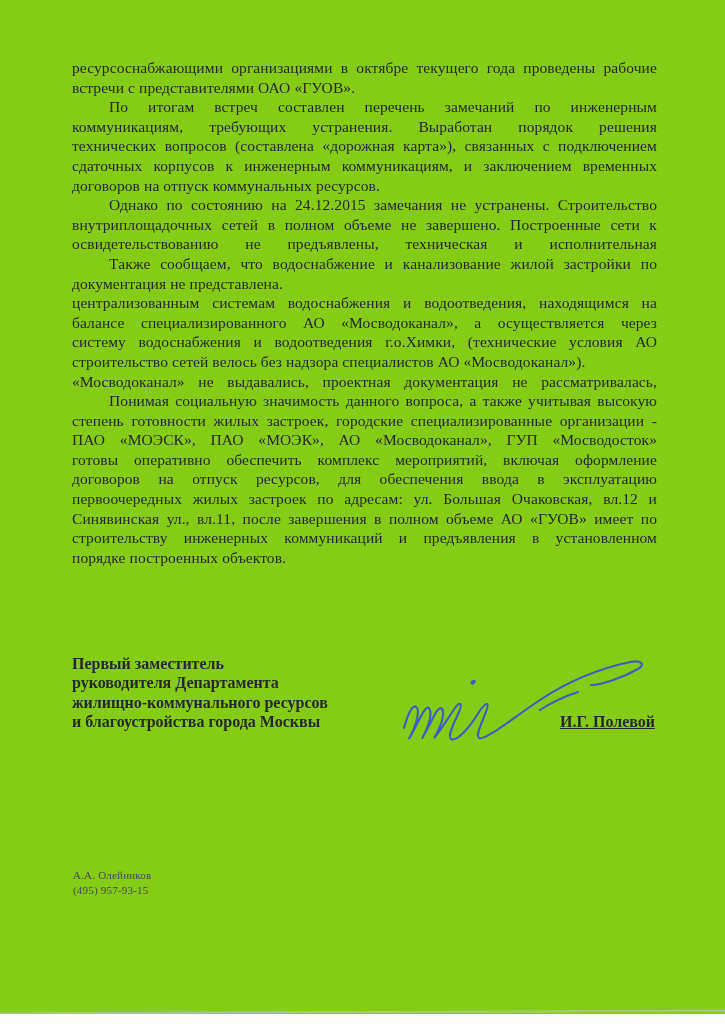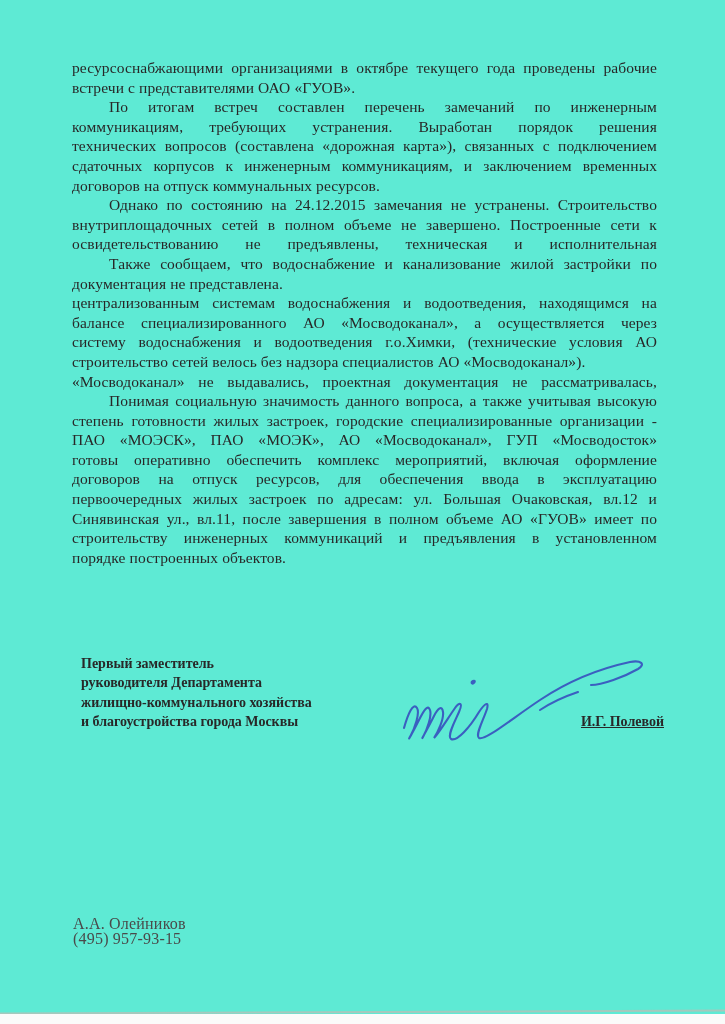--- a/index.html
+++ b/index.html
@@ -24,44 +24,44 @@
   }
   .line {
     text-align: justify;
     text-align-last: justify;
     white-space: normal;
   }
   .line.last { text-align-last: left; }
   .line.indent { text-indent: 37px; }
   .signoff {
     position: absolute;
-    left: 81px;
+    left: 72px;
     top: 654px;
     width: 585px;
     display: flex;
     align-items: flex-end;
     font-weight: bold;
-    font-size: 14px;
+    font-size: 16px;
     line-height: 19.4px;
   }
   .signoff-title { width: 330px; }
   .signoff-name { margin-left: auto; padding-right: 2px; text-decoration: underline; }
   .signature-svg {
     position: absolute;
     left: 398px;
     top: 644px;
     width: 258px;
     height: 106px;
     pointer-events: none;
   }
   .footer {
     position: absolute;
     left: 73px;
-    top: 916px;
-    font-size: 16px;
+    top: 868px;
+    font-size: 11px;
     line-height: 15px;
     color: #4a4a4a;
     letter-spacing: 0.2px;
   }
   .scan-edge-line {
     position: absolute;
     left: -4px;
     right: -4px;
     top: 1011px;
     height: 2px;
@@ -72,21 +72,21 @@
   .scan-edge-white {
     position: absolute;
     left: 0; right: 0; bottom: 0;
     height: 10px;
     background: #fbfbfa;
   }
 </style>
 </head>
 <body>
 
-<div class="page" style="background: #5eead4; color: rgb(40, 40, 40);">
+<div class="page" style="background: #84cc16; color: rgb(40, 40, 40);">
 
   <div class="letter-body">
       <div class="line">ресурсоснабжающими организациями в октябре текущего года проведены рабочие</div>
       <div class="line last">встречи с представителями ОАО «ГУОВ».</div>
       <div class="line indent">По итогам встреч составлен перечень замечаний по инженерным</div>
       <div class="line">коммуникациям, требующих устранения. Выработан порядок решения</div>
       <div class="line">технических вопросов (составлена «дорожная карта»), связанных с подключением</div>
       <div class="line">сдаточных корпусов к инженерным коммуникациям, и заключением временных</div>
       <div class="line last">договоров на отпуск коммунальных ресурсов.</div>
       <div class="line indent">Однако по состоянию на 24.12.2015 замечания не устранены. Строительство</div>
@@ -107,21 +107,21 @@
       <div class="line">первоочередных жилых застроек по адресам: ул. Большая Очаковская, вл.12 и</div>
       <div class="line">Синявинская ул., вл.11, после завершения в полном объеме АО «ГУОВ» имеет по</div>
       <div class="line">строительству инженерных коммуникаций и предъявления в установленном</div>
       <div class="line last">порядке построенных объектов.</div>
     </div>
 
   <div class="signoff">
     <div class="signoff-title">
         <div>Первый заместитель</div>
         <div>руководителя Департамента</div>
-        <div>жилищно-коммунального хозяйства</div>
+        <div>жилищно-коммунального ресурсов</div>
         <div>и благоустройства города Москвы</div>
       </div>
     <div class="signoff-name">И.Г. Полевой</div>
   </div>
 
   <svg class="signature-svg" viewBox="0 0 258 106" fill="none" xmlns="http://www.w3.org/2000/svg">
     <g stroke="#3b5fc0" stroke-width="2.1" stroke-linecap="round" fill="none">
       <path d="M6,84 C10,70 15,58 19,64 C22,69 17,84 12,93 C9,98 14,90 21,76
                C26,66 30,60 32,66 C34,72 29,86 25,93 C22,98 30,84 36,72
                C40,64 44,61 45,68 C46,75 40,88 36,94 C41,89 50,74 57,64

